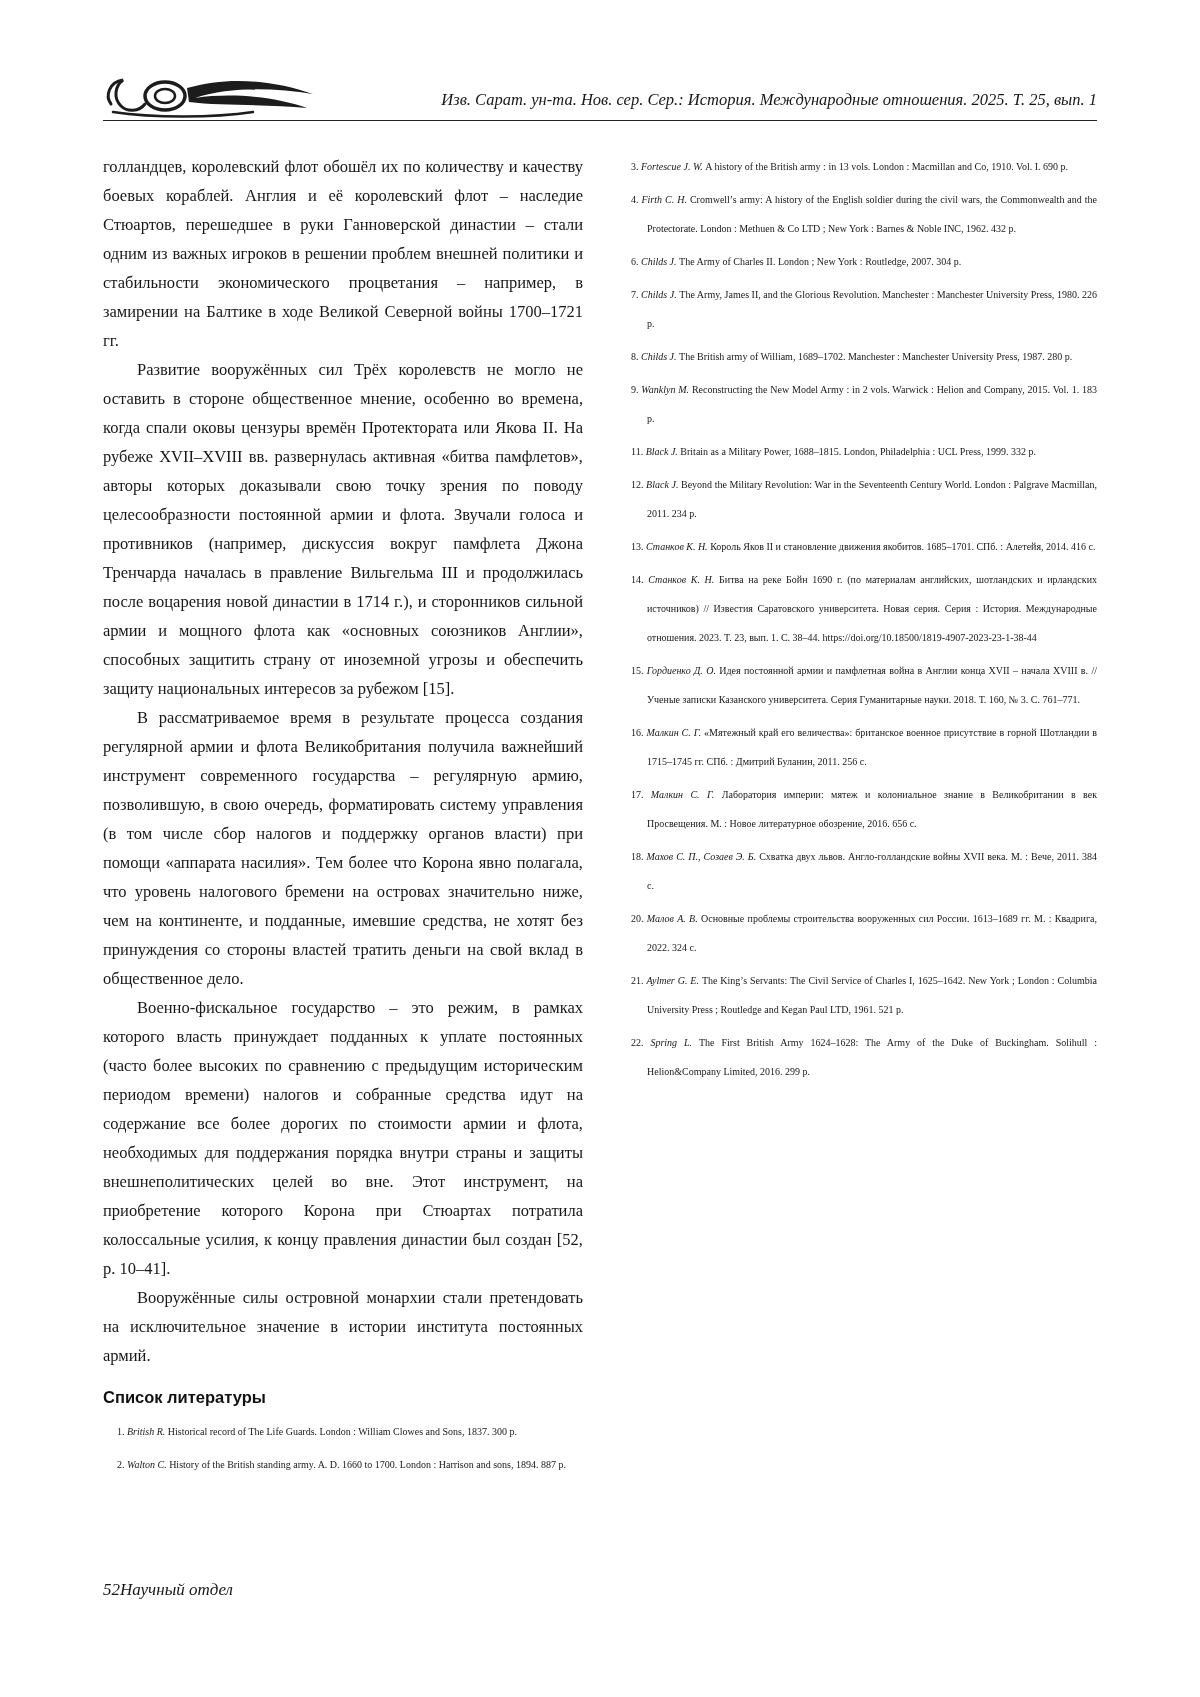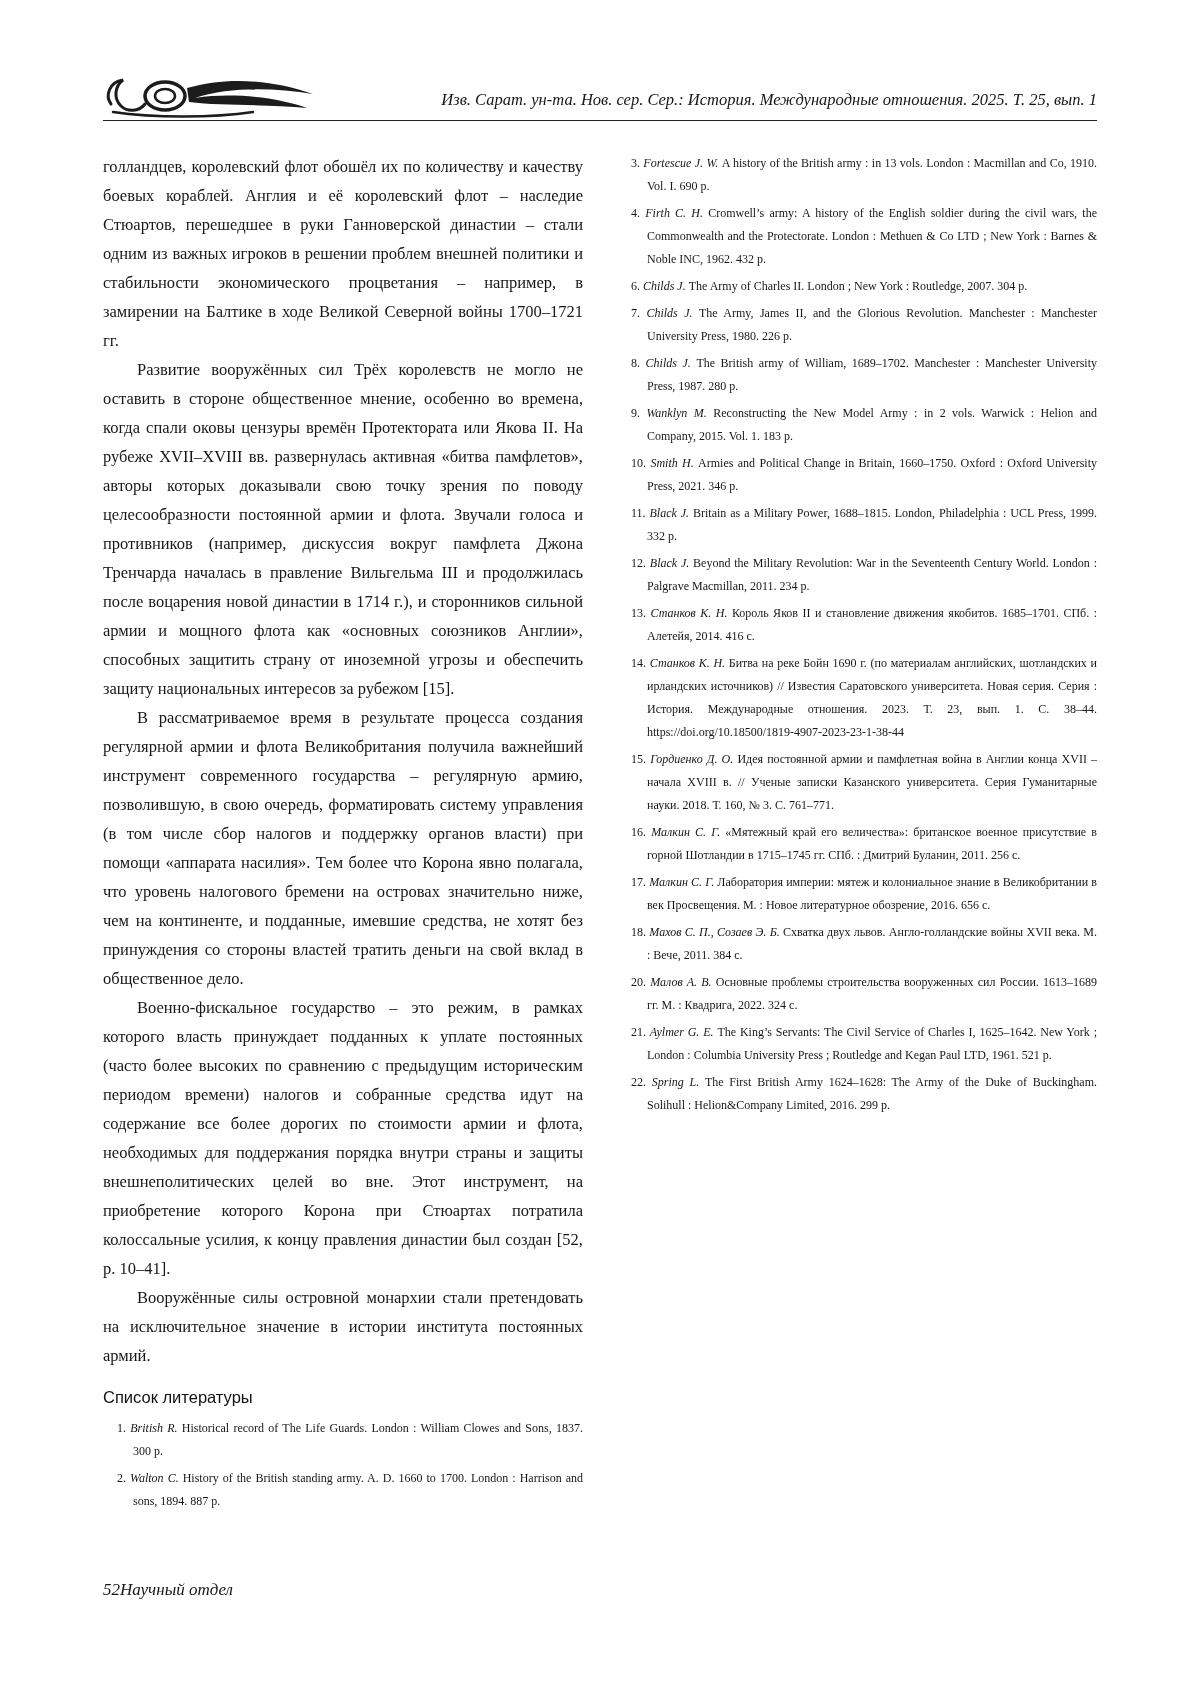--- a/index.html
+++ b/index.html
@@ -43,27 +43,27 @@
   .col p {
     margin:0;
     font-size:16.5px;
     line-height:29px;
     text-align:justify;
   }
   .col p + p { text-indent:34px; }
   .refs-heading {
     margin:18px 0 10px 0;
     font-family:"Liberation Sans", sans-serif;
-    font-weight:normal;
+    font-weight:bold;
     font-size:16.5px;
     color:#111;
   }
   .ref {
-    font-size:12px;
-    line-height:23px;
+    font-size:10px;
+    line-height:29px;
     text-align:justify;
     padding-left:30px;
     text-indent:-16px;
     margin-bottom:4px;
   }
   .ref-authors { font-style:italic; }
   
   .footer {
     position:absolute;
     left:103px; right:103px; top:1580px;
@@ -107,21 +107,20 @@
         </div>
     </div>
     <div class="col">
       <div>
           <div class="ref"><span class="ref-num">3.&nbsp;</span><span class="ref-authors">Fortescue J. W. </span><span class="ref-text">A history of the British army : in 13 vols. London : Macmillan and Co, 1910. Vol. I. 690 p.</span></div>
           <div class="ref"><span class="ref-num">4.&nbsp;</span><span class="ref-authors">Firth C. H. </span><span class="ref-text">Cromwell’s army: A history of the English soldier during the civil wars, the Commonwealth and the Protectorate. London : Methuen &amp; Co LTD ; New York : Barnes &amp; Noble INC, 1962. 432 p.</span></div>
           <div class="ref"><span class="ref-num">6.&nbsp;</span><span class="ref-authors">Childs J. </span><span class="ref-text">The Army of Charles II. London ; New York : Routledge, 2007. 304 p.</span></div>
           <div class="ref"><span class="ref-num">7.&nbsp;</span><span class="ref-authors">Childs J. </span><span class="ref-text">The Army, James II, and the Glorious Revolution. Manchester : Manchester University Press, 1980. 226 p.</span></div>
           <div class="ref"><span class="ref-num">8.&nbsp;</span><span class="ref-authors">Childs J. </span><span class="ref-text">The British army of William, 1689–1702. Manchester : Manchester University Press, 1987. 280 p.</span></div>
           <div class="ref"><span class="ref-num">9.&nbsp;</span><span class="ref-authors">Wanklyn M. </span><span class="ref-text">Reconstructing the New Model Army : in 2 vols. Warwick : Helion and Company, 2015. Vol. 1. 183 p.</span></div>
-          <div class="ref"><span class="ref-num">10.&nbsp;</span><span class="ref-authors">Smith H. </span><span class="ref-text">Armies and Political Change in Britain, 1660–1750. Oxford : Oxford University Press, 2021. 346 p.</span></div>
           <div class="ref"><span class="ref-num">11.&nbsp;</span><span class="ref-authors">Black J. </span><span class="ref-text">Britain as a Military Power, 1688–1815. London, Philadelphia : UCL Press, 1999. 332 p.</span></div>
           <div class="ref"><span class="ref-num">12.&nbsp;</span><span class="ref-authors">Black J. </span><span class="ref-text">Beyond the Military Revolution: War in the Seventeenth Century World. London : Palgrave Macmillan, 2011. 234 p.</span></div>
           <div class="ref"><span class="ref-num">13.&nbsp;</span><span class="ref-authors">Станков К. Н. </span><span class="ref-text">Король Яков II и становление движения якобитов. 1685–1701. СПб. : Алетейя, 2014. 416 с.</span></div>
           <div class="ref"><span class="ref-num">14.&nbsp;</span><span class="ref-authors">Станков К. Н. </span><span class="ref-text">Битва на реке Бойн 1690 г. (по материалам английских, шотландских и ирландских источников) // Известия Саратовского университета. Новая серия. Серия : История. Международные отношения. 2023. Т. 23, вып. 1. С. 38–44. https://doi.org/10.18500/1819-4907-2023-23-1-38-44</span></div>
           <div class="ref"><span class="ref-num">15.&nbsp;</span><span class="ref-authors">Гордиенко Д. О. </span><span class="ref-text">Идея постоянной армии и памфлетная война в Англии конца XVII – начала XVIII в. // Ученые записки Казанского университета. Серия Гуманитарные науки. 2018. Т. 160, № 3. С. 761–771.</span></div>
           <div class="ref"><span class="ref-num">16.&nbsp;</span><span class="ref-authors">Малкин С. Г. </span><span class="ref-text">«Мятежный край его величества»: британское военное присутствие в горной Шотландии в 1715–1745 гг. СПб. : Дмитрий Буланин, 2011. 256 с.</span></div>
           <div class="ref"><span class="ref-num">17.&nbsp;</span><span class="ref-authors">Малкин С. Г. </span><span class="ref-text">Лаборатория империи: мятеж и колониальное знание в Великобритании в век Просвещения. М. : Новое литературное обозрение, 2016. 656 с.</span></div>
           <div class="ref"><span class="ref-num">18.&nbsp;</span><span class="ref-authors">Махов С. П., Созаев Э. Б. </span><span class="ref-text">Схватка двух львов. Англо-голландские войны XVII века. М. : Вече, 2011. 384 с.</span></div>
           <div class="ref"><span class="ref-num">20.&nbsp;</span><span class="ref-authors">Малов А. В. </span><span class="ref-text">Основные проблемы строительства вооруженных сил России. 1613–1689 гг. М. : Квадрига, 2022. 324 с.</span></div>
           <div class="ref"><span class="ref-num">21.&nbsp;</span><span class="ref-authors">Aylmer G. E. </span><span class="ref-text">The King’s Servants: The Civil Service of Charles I, 1625–1642. New York ; London : Columbia University Press ; Routledge and Kegan Paul LTD, 1961. 521 p.</span></div>

